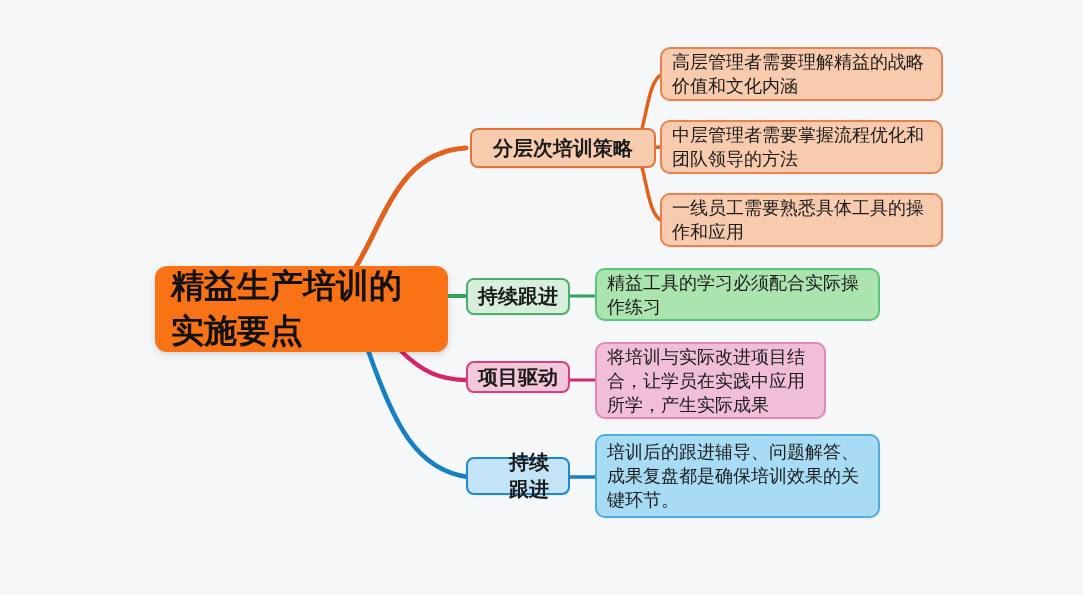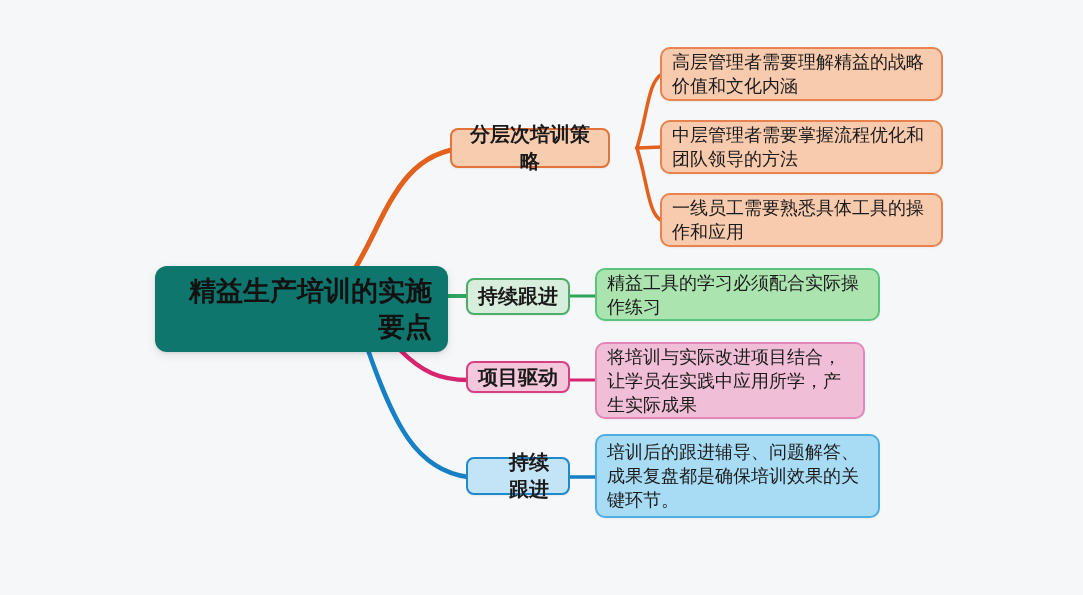--- a/index.html
+++ b/index.html
@@ -11,25 +11,25 @@
     overflow:hidden;
   }
   .edges{position:absolute;left:0;top:0;pointer-events:none;}
   .node{
     position:absolute;
     box-sizing:border-box;
     display:flex;align-items:center;justify-content:flex-start;
     color:#1a1a1a;
   }
   .root-node{
-    background:#0f766e;
+    background:#f97316;
     border-radius:12px;
     box-shadow:0 3px 10px rgba(0,0,0,.10),0 1px 3px rgba(0,0,0,.08);
-    font-size:27px;font-weight:bold;line-height:1.35;
-    justify-content:center;text-align:right;
+    font-size:33px;font-weight:bold;line-height:1.35;
+    justify-content:center;text-align:left;
     padding:4px 16px;color:#111;
   }
   .branch-label{
     border-radius:8px;
     font-size:20px;font-weight:bold;
     justify-content:center;text-align:center;
     padding:2px 10px;
     box-shadow:0 1px 2px rgba(0,0,0,.06);
   }
   .child-node{
@@ -66,27 +66,27 @@
     <path d="M637,148 L662,147" stroke="#e2611c" stroke-width="3.5"></path>
     <path d="M637,148 C648,184 648,214 662,221" stroke="#e2611c" stroke-width="3.5"></path>
 
     <path d="M569,296 L597,296" stroke="#2ea45f" stroke-width="3"></path>
     <path d="M569,380 L597,380" stroke="#d6256e" stroke-width="3"></path>
     <path d="M569,477 L597,477" stroke="#1780c4" stroke-width="3.5"></path>
   </svg>
 
   <div class="node root-node" style="left:155px;top:266px;width:293px;height:86px;">精益生产培训的实施要点</div>
 
-  <div class="node branch-label orange" style="left:450px;top:128px;width:160px;height:40px;font-family:Liberation Mono, monospace;">分层次培训策略</div>
+  <div class="node branch-label orange" style="left:470px;top:128px;width:186px;height:40px;font-family:Liberation Mono, monospace;">分层次培训策略</div>
   <div class="node child-node orange" style="left:660px;top:47px;width:283px;height:54px;">高层管理者需要理解精益的战略价值和文化内涵</div>
   <div class="node child-node orange" style="left:660px;top:120px;width:283px;height:54px;">中层管理者需要掌握流程优化和团队领导的方法</div>
   <div class="node child-node orange" style="left:660px;top:193px;width:283px;height:54px;">一线员工需要熟悉具体工具的操作和应用</div>
 
   <div class="node branch-label green" style="left:466px;top:278px;width:104px;height:37px;">持续跟进</div>
   <div class="node child-node green" style="left:595px;top:268px;width:285px;height:53px;">精益工具的学习必须配合实际操作练习</div>
 
   <div class="node branch-label pink" style="left:466px;top:361px;width:104px;height:32px;">项目驱动</div>
-  <div class="node child-node pink" style="left:595px;top:342px;width:270px;height:77px;">将培训与实际改进项目结合，让学员在实践中应用所学，产生实际成果</div>
+  <div class="node child-node pink" style="left:595px;top:342px;width:231px;height:77px;">将培训与实际改进项目结合，让学员在实践中应用所学，产生实际成果</div>
 
   <div class="node branch-label blue" style="left:466px;top:457px;width:104px;height:38px;padding-left:32px;">持续跟进</div>
   <div class="node child-node blue" style="left:595px;top:434px;width:285px;height:84px;">培训后的跟进辅导、问题解答、成果复盘都是确保培训效果的关键环节。</div>
 
 </div>
 
 </body></html>

